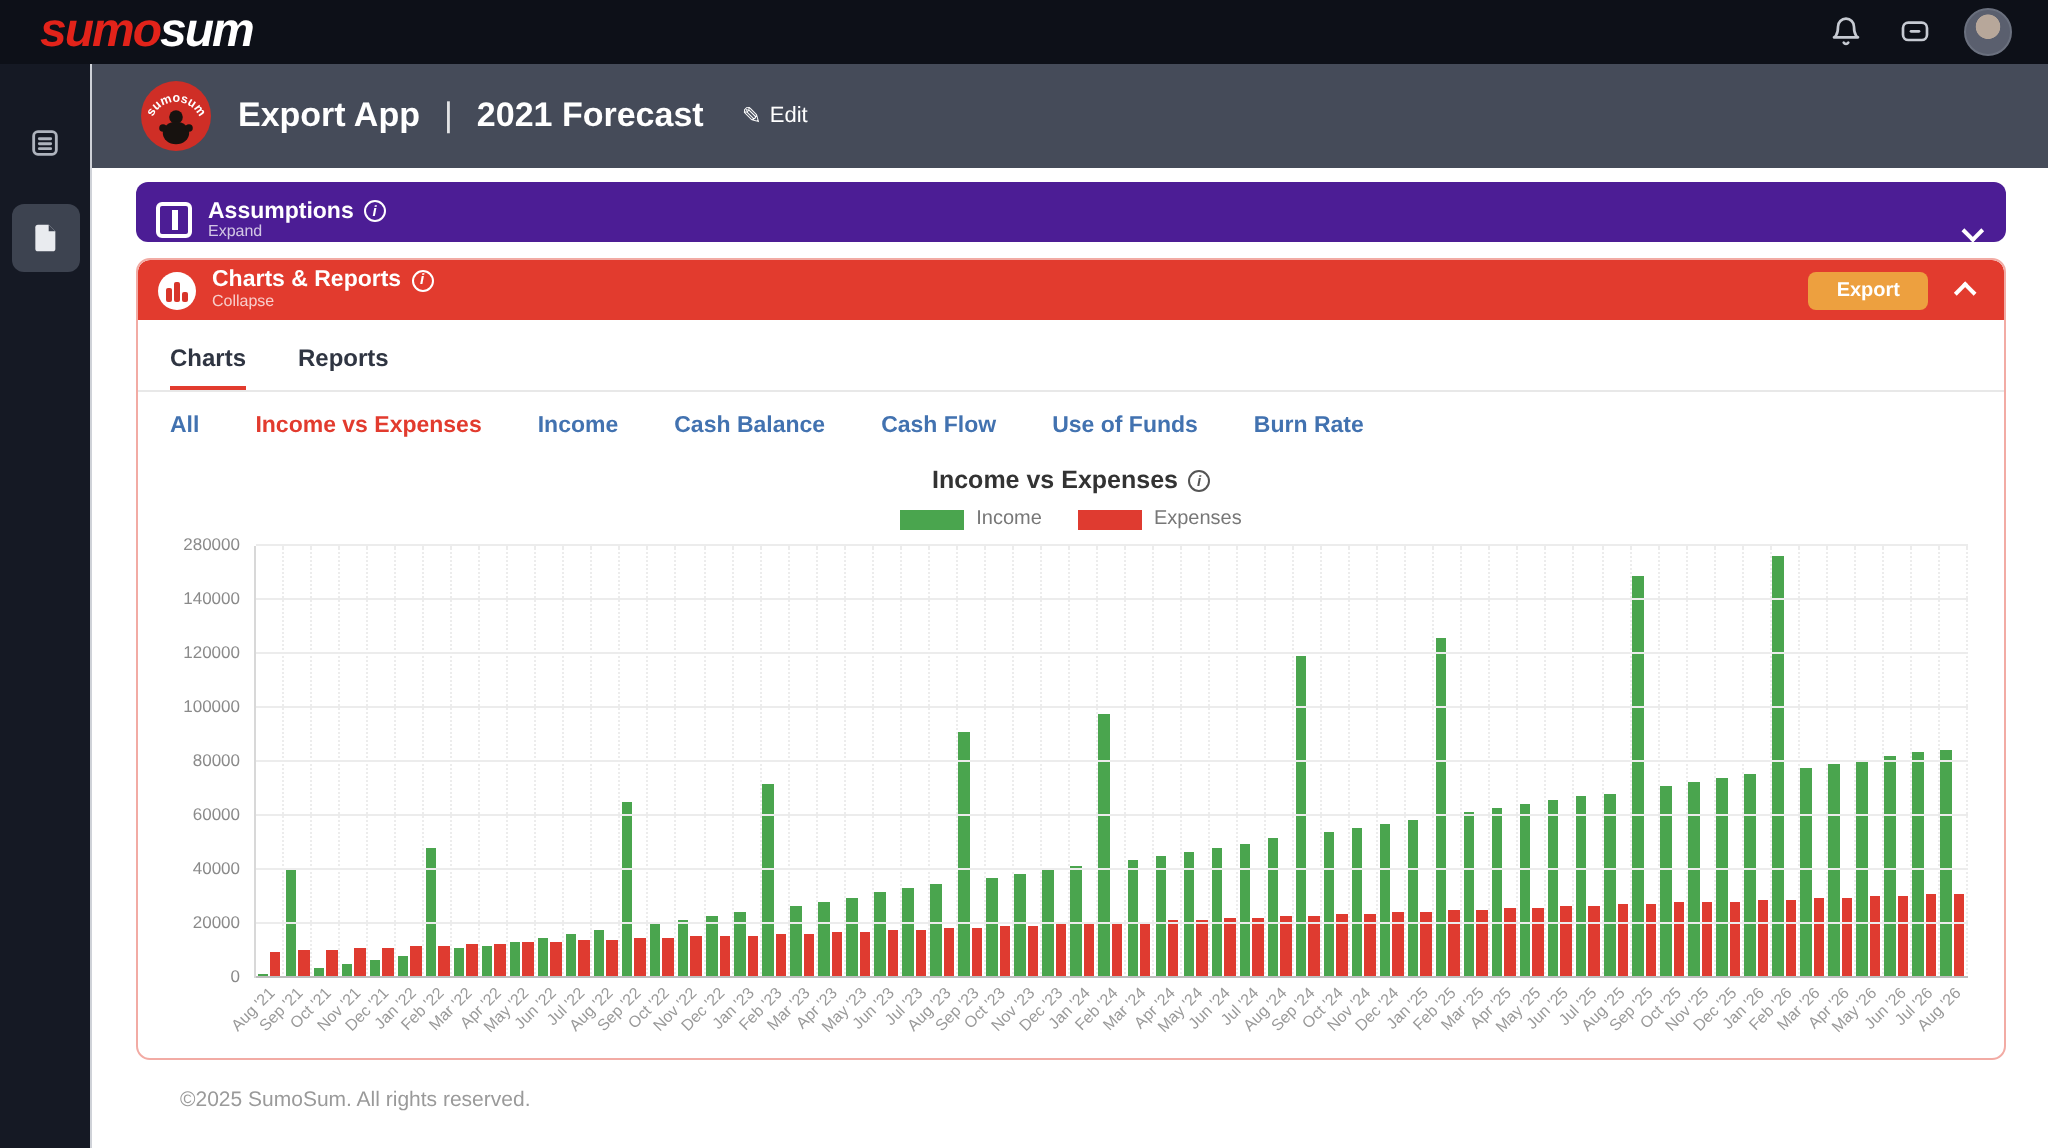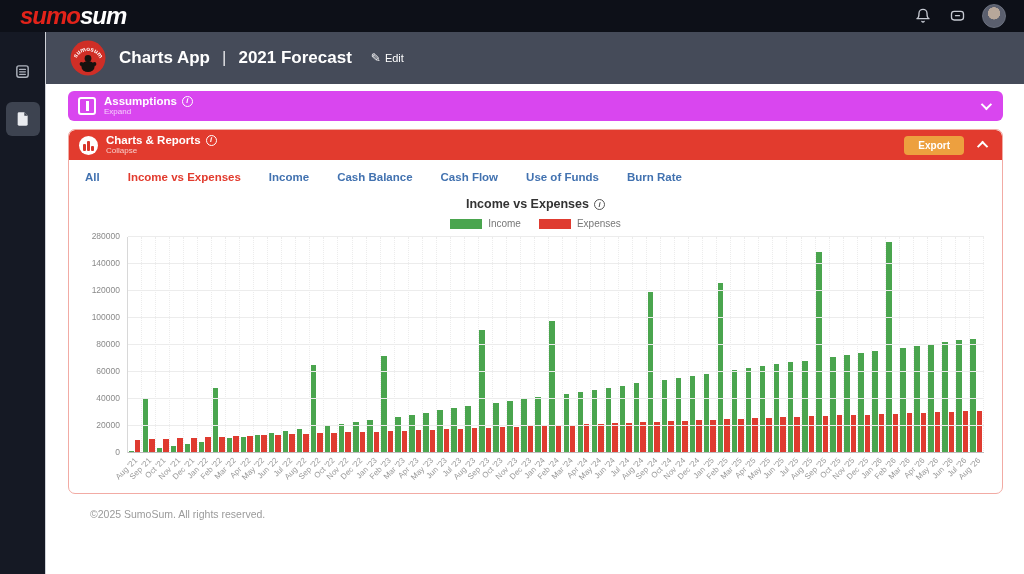--- a/index.html
+++ b/index.html
@@ -31,21 +31,21 @@
   .mascot { width:36px; height:36px; border-radius:50%; flex:0 0 36px; }
   .page-title { color:#fff; font-size:17px; font-weight:bold; display:flex; align-items:center; gap:12px; }
   .page-title .sep { font-weight:normal; opacity:.85; }
   .edit-link { color:#fff; font-size:11px; display:flex; align-items:center; gap:4px; margin-left:6px; cursor:pointer; }
   .edit-link .pencil { font-size:12px; }
 
   
   .page-body { padding:7px 21px 0 22px; background:#fff; }
   .section-bar { height:30px; border-radius:6px; display:flex; align-items:center;
                  justify-content:space-between; padding:0 14px 0 10px; cursor:pointer; }
-  .assumptions { background:#d946ef; margin-bottom:8px; }
+  .assumptions { background:#4c1d95; margin-bottom:8px;align-items:flex-end; }
   .bar-left { display:flex; align-items:center; gap:8px; }
   .bar-text { display:flex; flex-direction:column; line-height:1.1; }
   .bar-title { color:#fff; font-size:11.5px; font-weight:bold; display:flex; align-items:center; gap:5px; }
   .bar-sub { color:rgba(255,255,255,.75); font-size:8px; }
   .sq-icon { width:18px; height:18px; border:2px solid #fff; border-radius:3px; display:flex;
              align-items:center; justify-content:center; }
   .sq-icon i { display:block; width:3px; height:10px; background:#fff; }
   .circle-icon { width:19px; height:19px; border-radius:50%; background:#fff; display:flex;
                  align-items:flex-end; justify-content:center; gap:1.5px; padding-bottom:4px; }
   .circle-icon i { display:block; width:2.5px; background:#d8352a; border-radius:1px; }
@@ -148,21 +148,21 @@
         <defs>
             <path id="arcpath" d="M 5.5 21 A 12.8 12.8 0 0 1 30.5 21" fill="none"></path>
           </defs>
         <text font-size="6.2" font-weight="bold" fill="#ffffff" font-family="Liberation Sans, sans-serif"><textPath href="#arcpath" startOffset="8%">sumosum</textPath></text>
         <circle cx="18" cy="18.5" r="3.4" fill="#17120f"></circle>
         <ellipse cx="18" cy="26.5" rx="6.6" ry="5.6" fill="#17120f"></ellipse>
         <circle cx="11.5" cy="24" r="1.9" fill="#17120f"></circle>
         <circle cx="24.5" cy="24" r="1.9" fill="#17120f"></circle>
       </svg>
       <div class="page-title">
-        <span>Charts App</span>
+        <span>Export App</span>
         <span class="sep">|</span>
         <span>2021 Forecast</span>
       </div>
       <span class="edit-link">
         <span class="pencil">✎</span>
         <span>Edit</span>
       </span>
     </div>
 
     <div class="page-body">
@@ -198,20 +198,24 @@
               </span>
               <span class="bar-sub">Collapse</span>
             </span>
           </div>
           <div class="bar-right">
             <button class="export-btn">Export</button>
             <span class="chev up"></span>
           </div>
         </div>
 
+        <div class="tabs-row">
+          <span class="tab active">Charts</span>
+          <span class="tab">Reports</span>
+        </div>
 
         <div class="filters-row">
           <span class="filter">All</span>
           <span class="filter active">Income vs Expenses</span>
           <span class="filter">Income</span>
           <span class="filter">Cash Balance</span>
           <span class="filter">Cash Flow</span>
           <span class="filter">Use of Funds</span>
           <span class="filter">Burn Rate</span>
         </div>

